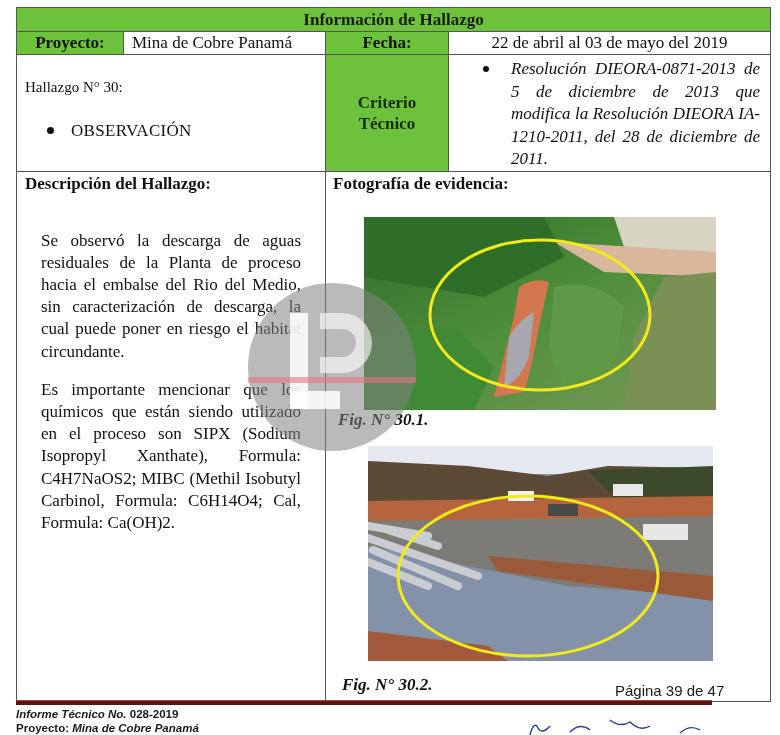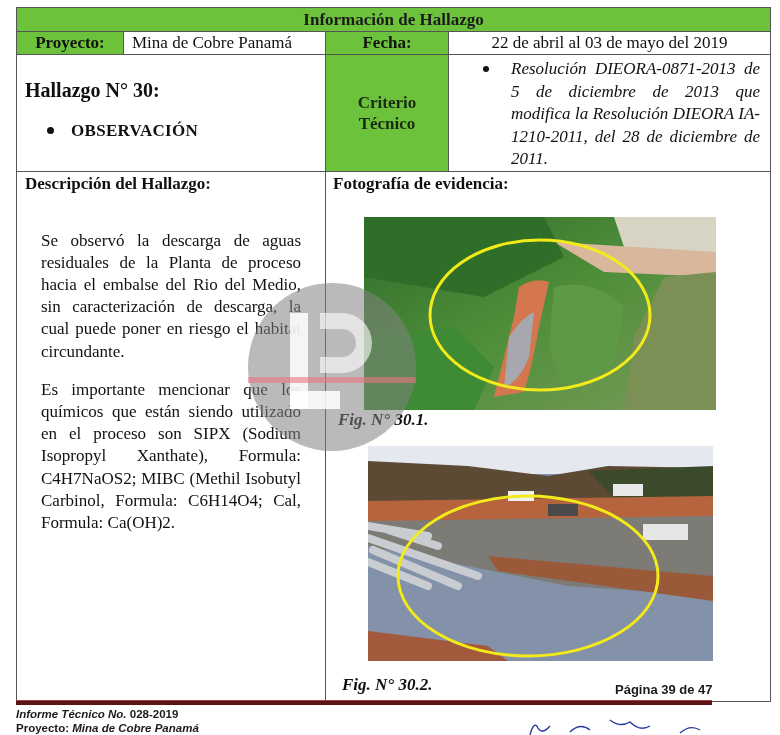--- a/index.html
+++ b/index.html
@@ -7,39 +7,39 @@
          font-family:"Liberation Serif", "DejaVu Serif", serif; color:#111; }
   .page { position:absolute; left:0; top:0; width:778px; height:735px; }
   table.main { position:absolute; left:16px; top:7px; width:754px; border-collapse:collapse; table-layout:fixed; }
   table.main td { border:1px solid #555; padding:0; vertical-align:top; }
   .green { background:#6cc23a; }
   .hdr { height:23px; text-align:center; font-weight:bold; font-size:17px; line-height:23px; color:#1b1b1b; }
   .lbl { height:22px; text-align:center; font-weight:bold; font-size:17px; line-height:22px; }
   .val { font-size:17px; line-height:22px; padding-left:8px !important; }
   .val-c { font-size:17px; line-height:22px; text-align:center; }
   .hall { height:108px; position:relative; }
-  .hall-title { position:absolute; left:8px; top:24px; font-weight:bold; font-size:20px; }
-  .hall-obs { position:absolute; left:30px; top:66px; font-weight:bold; font-size:17px; letter-spacing:0.3px; }
+  .hall-title { position:absolute; left:8px; top:24px; font-weight:normal; font-size:15px; }
+  .hall-obs { position:absolute; left:30px; top:66px; font-weight:normal; font-size:17px; letter-spacing:0.3px; }
   .hall-obs .dot { display:inline-block; width:7px; height:7px; border-radius:50%; background:#111; margin-right:17px; vertical-align:middle; position:relative; top:-2px; }
   .crit { text-align:center; vertical-align:middle !important; font-weight:bold; font-size:17px; line-height:21px; color:#1b2a12; }
   .crit-text { position:relative; padding:3px 10px 0 62px !important; font-size:17px; line-height:22.5px; text-align:justify;font-style:italic; }
   .crit-text .dot { position:absolute; left:34px; top:11px; width:6px; height:6px; border-radius:50%; background:#111; }
   .desc { height:529px; position:relative; }
   .desc-title { position:absolute; left:8px; top:2px; font-weight:bold; font-size:17px; }
   .desc-body { position:absolute; left:8px; top:42px; width:292px; font-size:17px; line-height:22.2px; text-align:justify; }
   .desc-body p { margin:16px; }
   .photo-title { position:absolute; left:7px; top:2px; font-weight:bold; font-size:17px; }
   .photo { position:absolute; overflow:hidden; }
   .fig-cap { position:absolute; font-weight:bold; font-style:italic; font-size:17px;text-align:center; }
   .footer-line { position:absolute; left:16px; top:700px; width:696px; height:4px; background:#5a1414; border-top:1px solid #a04040; }
   .f1 { position:absolute; left:16px; top:708px; font-size:11.5px; font-style:italic; font-family:"Liberation Sans", sans-serif; font-weight:bold; color:#1a1a1a;}
   .f1 .nrm { font-style:normal; }
   .f2 { position:absolute; left:16px; top:722px; font-size:11.5px; font-family:"Liberation Sans", sans-serif; font-weight:bold; color:#1a1a1a; }
   .f2 i { font-style:italic; }
-  .pg { position:absolute; left:615px; top:682px; font-size:13px; font-family:"Liberation Sans", sans-serif; font-weight:bold; color:#1a1a1a; }
+  .pg { position:absolute; left:615px; top:682px; font-size:15px; font-family:"Liberation Sans", sans-serif; font-weight:normal; color:#1a1a1a; }
   .watermark { position:absolute; left:248px; top:283px; width:168px; height:168px; border-radius:50%; background:rgba(130,130,130,0.55); pointer-events:none; }
   .wm-l1 { position:absolute; left:42px; top:30px; width:18px; height:96px; background:rgba(255,255,255,0.85); }
   .wm-l2 { position:absolute; left:42px; top:108px; width:50px; height:18px; background:rgba(255,255,255,0.85); }
   .wm-p { position:absolute; left:72px; top:30px; width:52px; height:60px; border:16px solid rgba(255,255,255,0.6); border-left:none; border-radius:0 34px 34px 0; box-sizing:border-box; }
   .wm-stripe { position:absolute; left:0; top:94px; width:168px; height:6px; background:rgba(230,120,130,0.6); }
   .sig { position:absolute; left:520px; top:718px; width:200px; height:17px; }
 </style>
 </head>
 <body>
 

